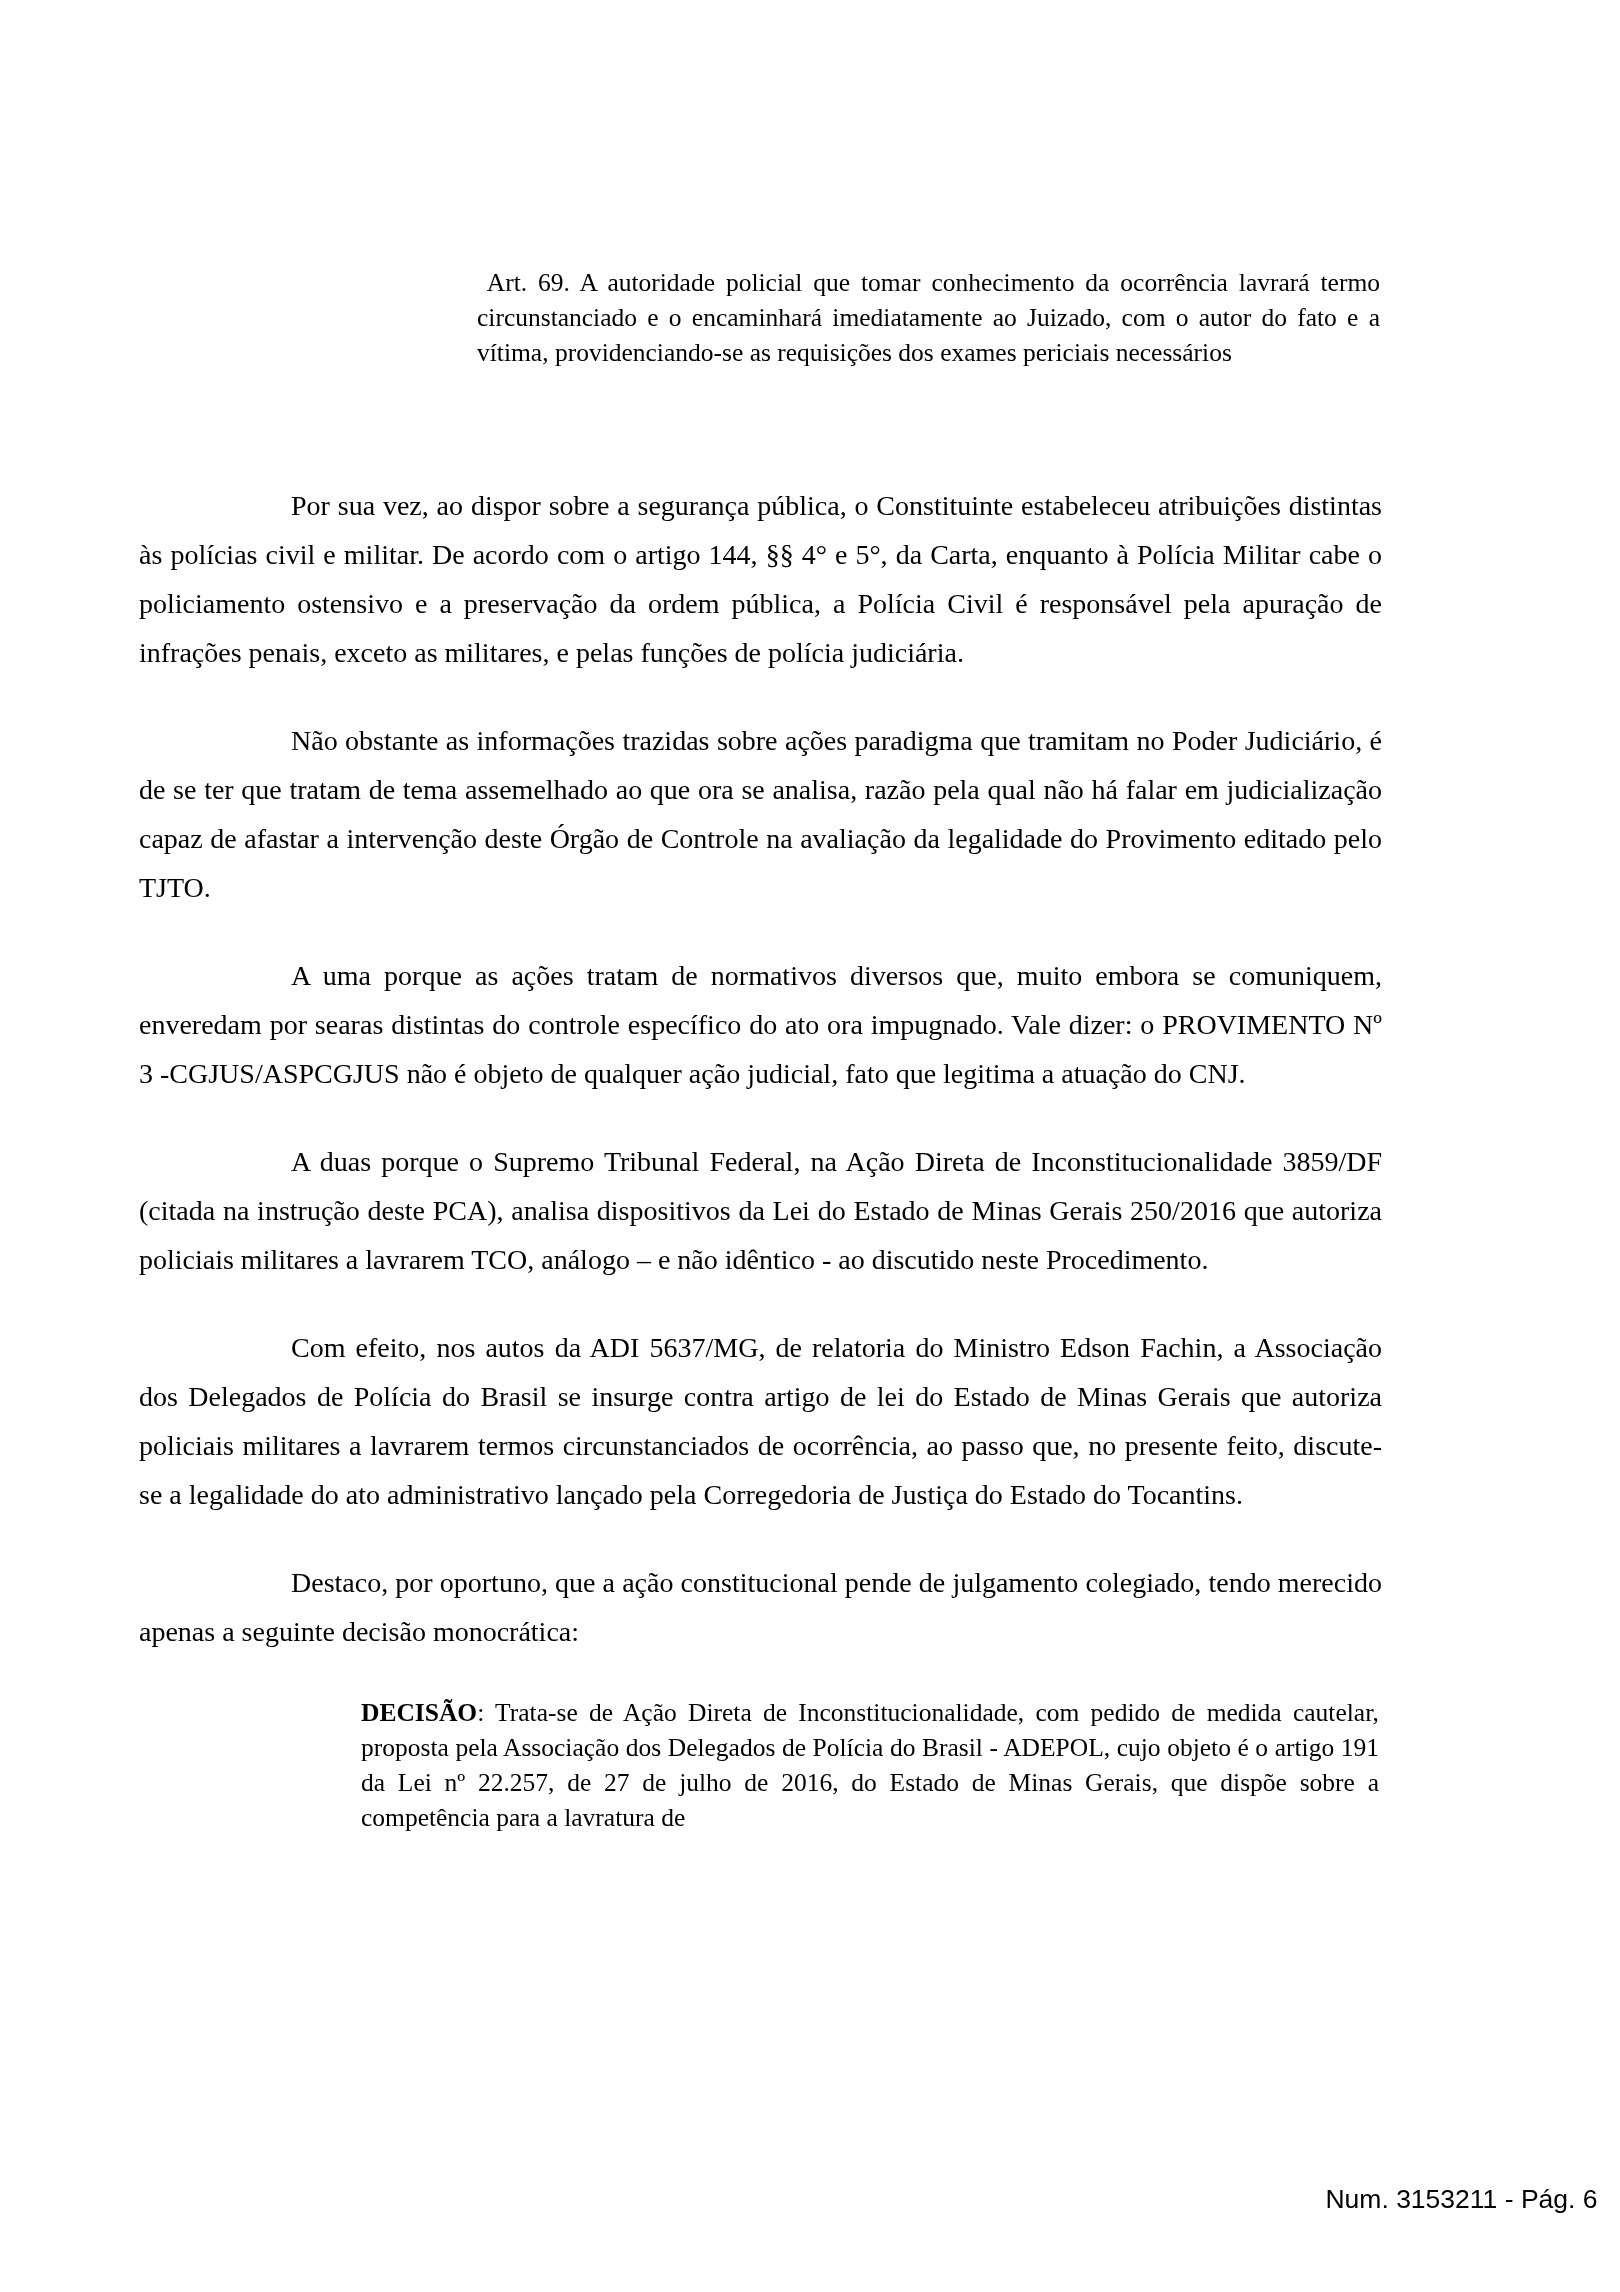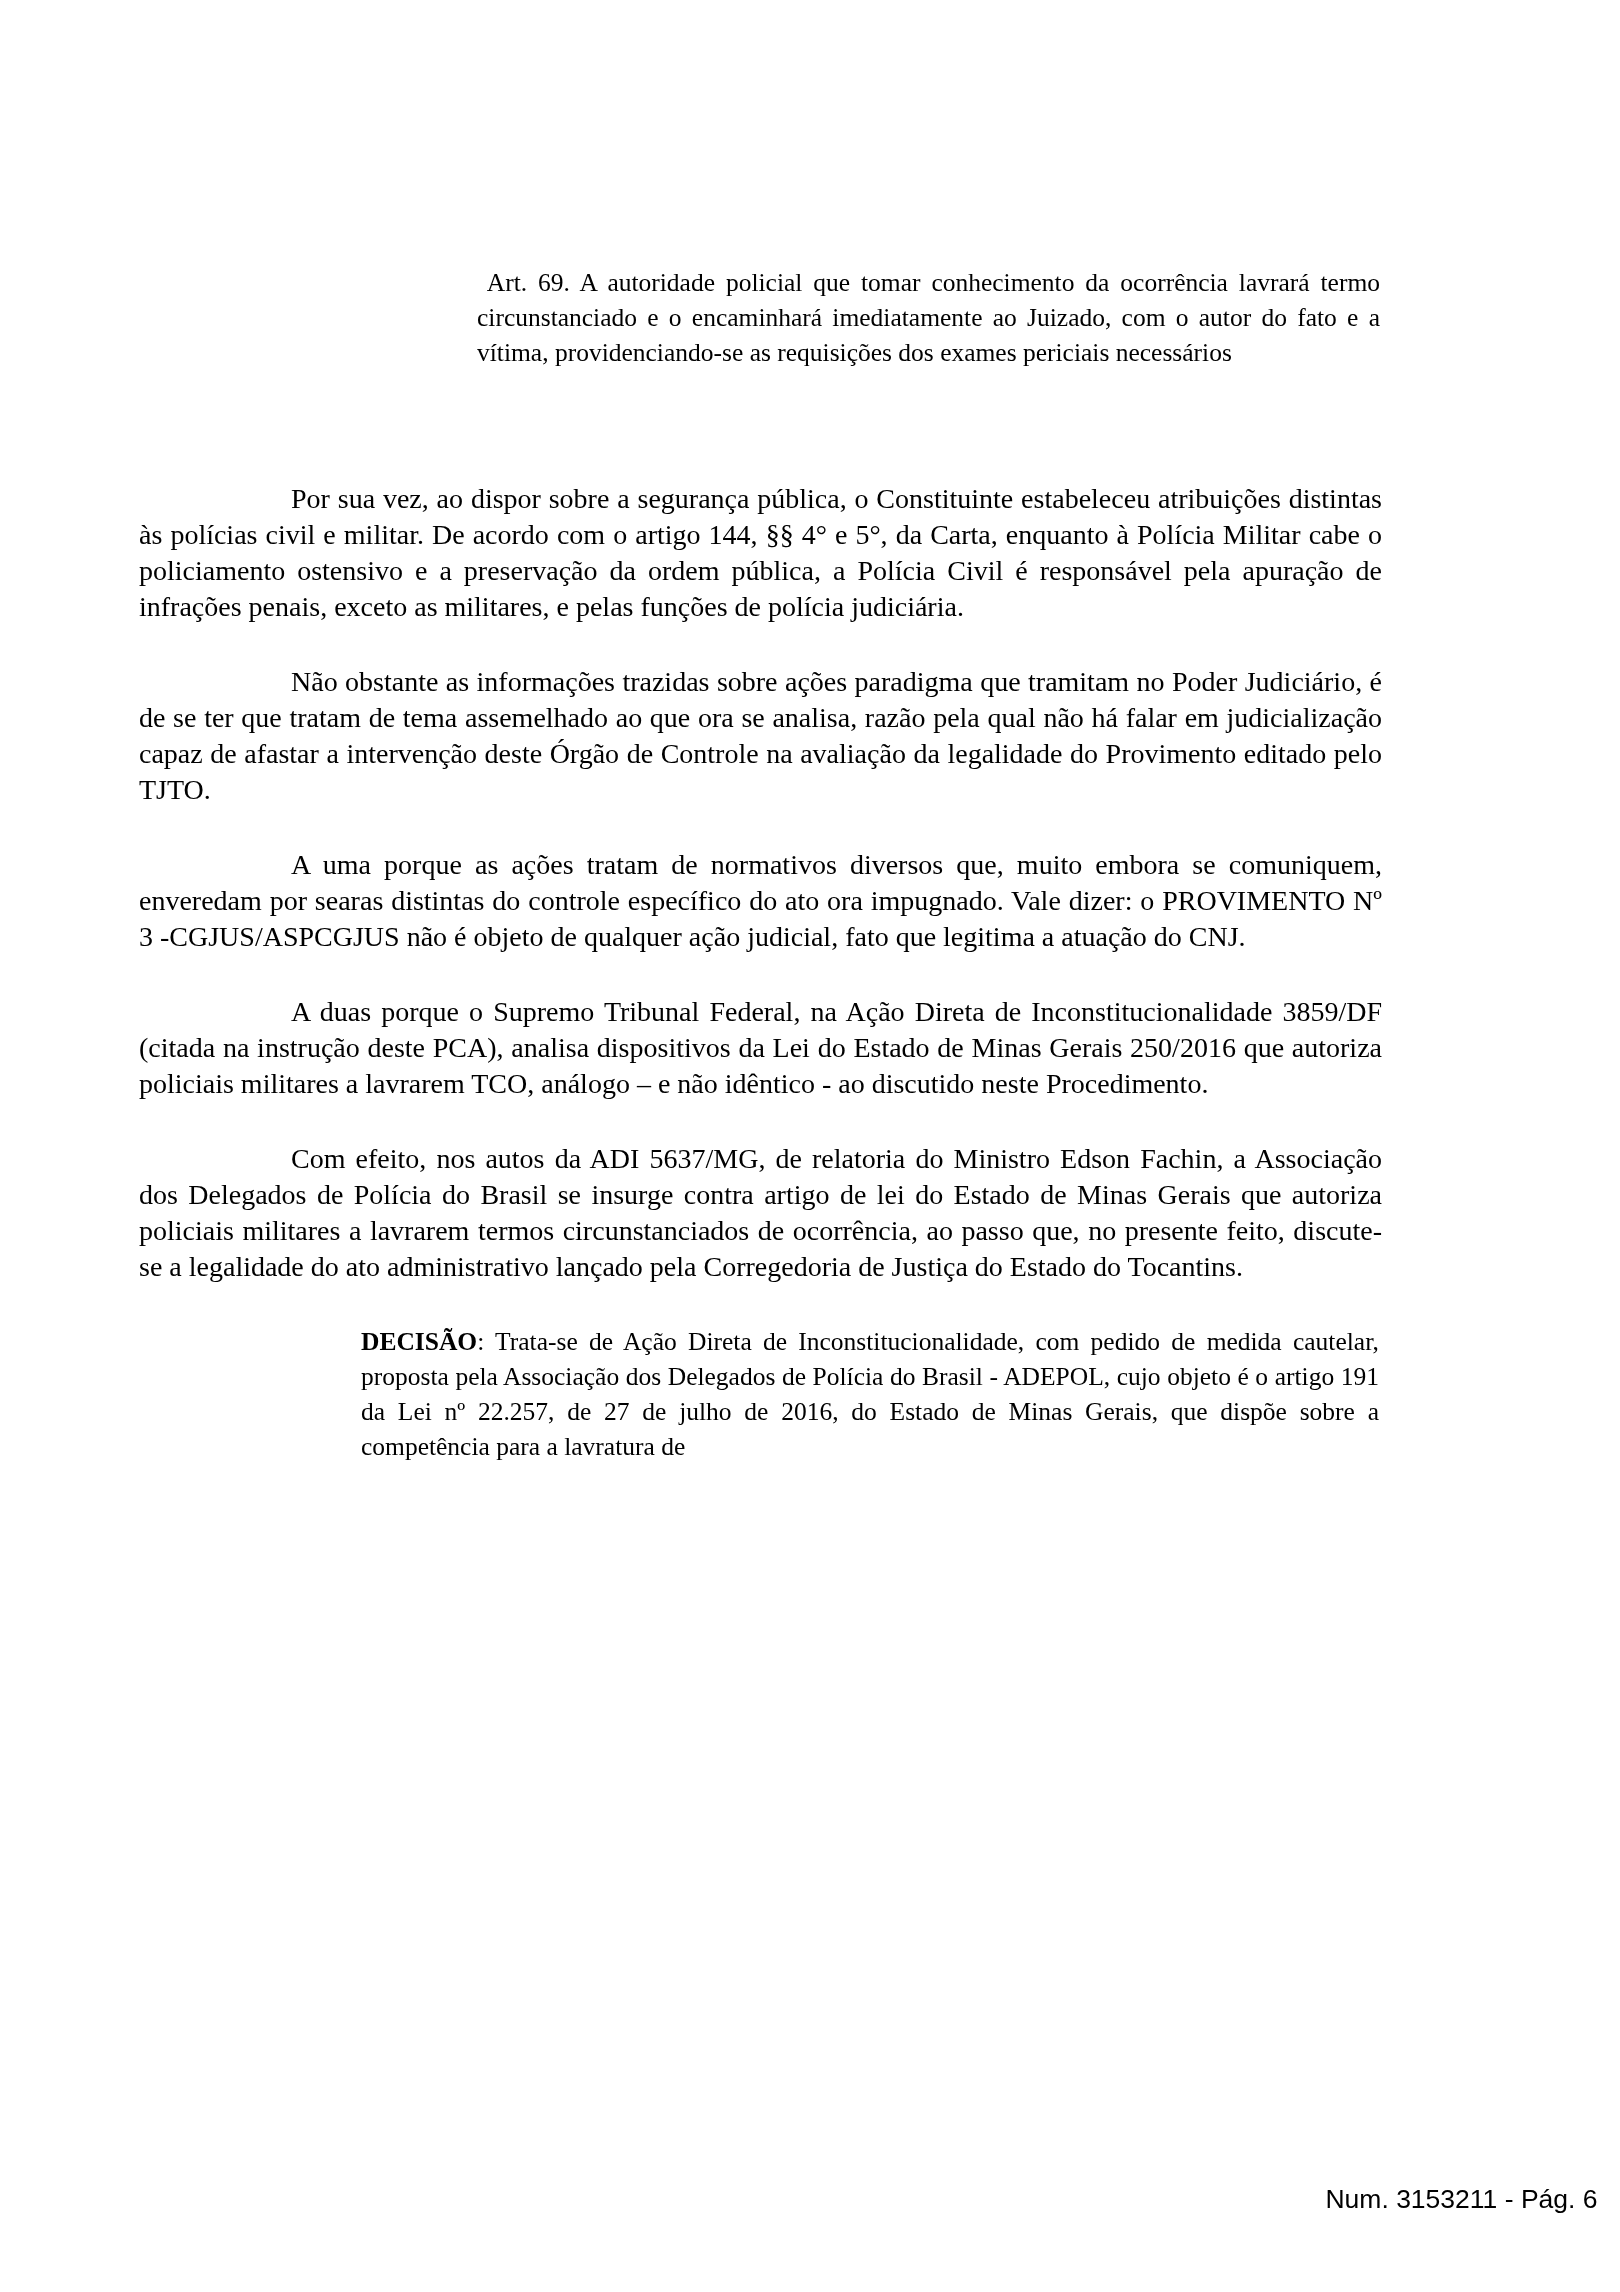--- a/index.html
+++ b/index.html
@@ -29,21 +29,21 @@
     text-align: justify;
     color: #000000;
   }
   .quote-article {
     margin: 265px 0 0 338px;
     width: 903px;
     text-indent: 9.8px;
   }
   .body-para {
     font-size: 28px;
-    line-height: 36px;
+    line-height: 49px;
     text-align: justify;
     text-indent: 152px;
     margin: 0 0 39px 0;
     color: #000000;
   }
   .body-para.first {
     margin-top: 111px;
   }
   .quote-decision {
     margin: 39px 0 12px 222px;
@@ -73,20 +73,21 @@
     <p class="body-para first">Por sua vez, ao dispor sobre a segurança pública, o Constituinte estabeleceu atribuições distintas às polícias civil e militar. De acordo com o artigo 144, §§ 4° e 5°, da Carta, enquanto à Polícia Militar cabe o policiamento ostensivo e a preservação da ordem pública, a Polícia Civil é responsável pela apuração de infrações penais, exceto as militares, e pelas funções de polícia judiciária.</p>
 
     <p class="body-para">Não obstante as informações trazidas sobre ações paradigma que tramitam no Poder Judiciário, é de se ter que tratam de tema assemelhado ao que ora se analisa, razão pela qual não há falar em judicialização capaz de afastar a intervenção deste Órgão de Controle na avaliação da legalidade do Provimento editado pelo TJTO.</p>
 
     <p class="body-para">A uma porque as ações tratam de normativos diversos que, muito embora se comuniquem, enveredam por searas distintas do controle específico do ato ora impugnado. Vale dizer: o PROVIMENTO Nº 3 -CGJUS/ASPCGJUS não é objeto de qualquer ação judicial, fato que legitima a atuação do CNJ.</p>
 
     <p class="body-para">A duas porque o Supremo Tribunal Federal, na Ação Direta de Inconstitucionalidade 3859/DF (citada na instrução deste PCA), analisa dispositivos da Lei do Estado de Minas Gerais 250/2016 que autoriza policiais militares a lavrarem TCO, análogo – e não idêntico - ao discutido neste Procedimento.</p>
 
     <p class="body-para">Com efeito, nos autos da ADI 5637/MG, de relatoria do Ministro Edson Fachin, a Associação dos Delegados de Polícia do Brasil se insurge contra artigo de lei do Estado de Minas Gerais que autoriza policiais militares a lavrarem termos circunstanciados de ocorrência, ao passo que, no presente feito, discute-se a legalidade do ato administrativo lançado pela Corregedoria de Justiça do Estado do Tocantins.</p>
 
+    <p class="body-para">Destaco, por oportuno, que a ação constitucional pende de julgamento colegiado, tendo merecido apenas a seguinte decisão monocrática:</p>
 
     <p class="quote quote-decision"><span class="label">DECISÃO</span><span>: Trata-se de Ação Direta de Inconstitucionalidade, com pedido de medida cautelar, proposta pela Associação dos Delegados de Polícia do Brasil - ADEPOL, cujo objeto é o artigo 191 da Lei nº 22.257, de 27 de julho de 2016, do Estado de Minas Gerais, que dispõe sobre a competência para a lavratura de</span></p>
 
   </div>
 
   <div class="footer">Num. 3153211 - Pág. 6</div>
 </div>
 
 
 </body></html>

